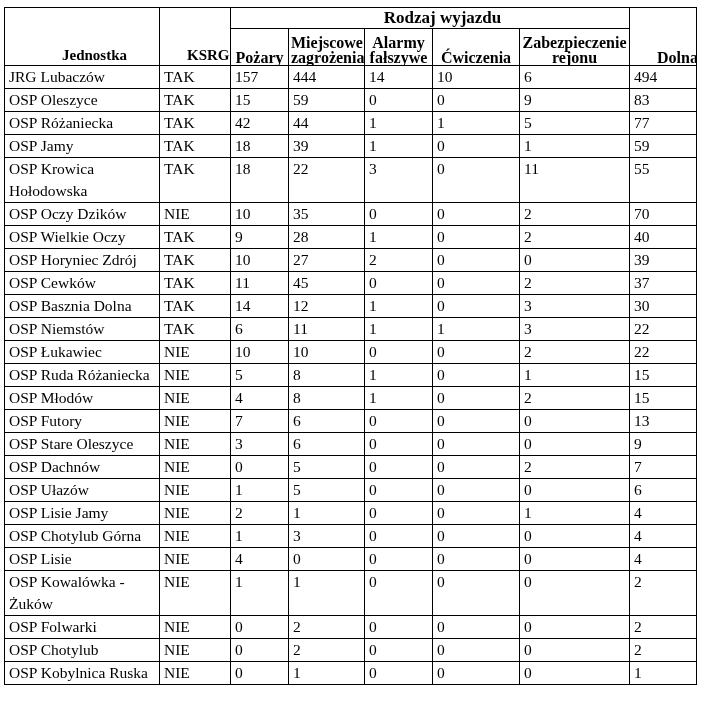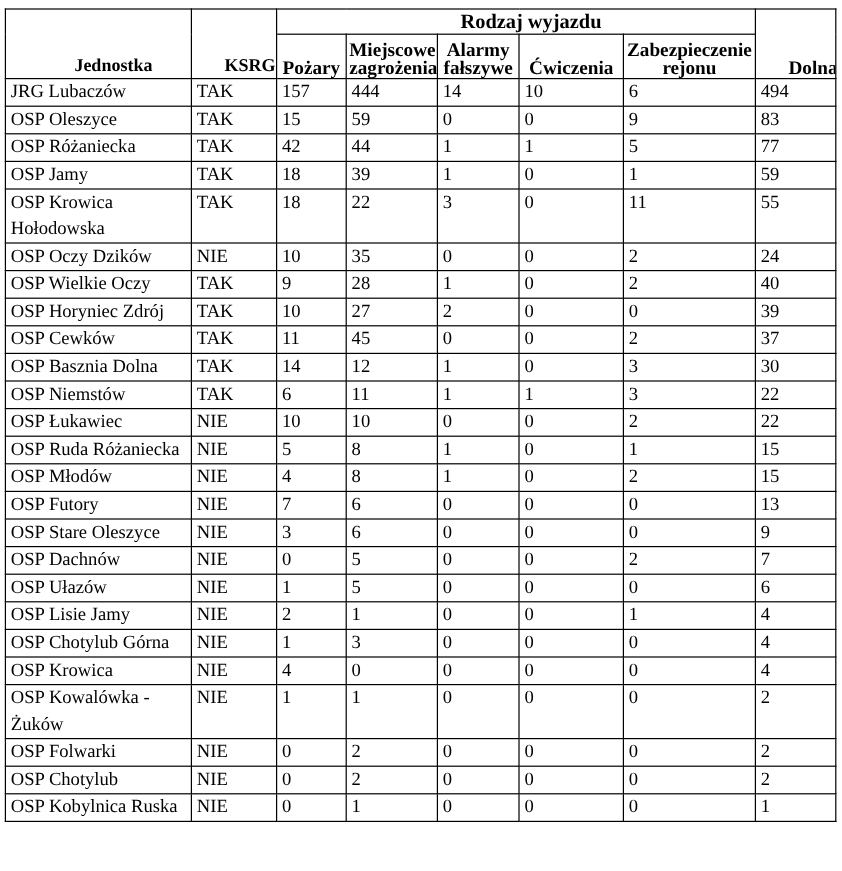--- a/index.html
+++ b/index.html
@@ -111,21 +111,21 @@
         <td>55</td>
       </tr>
       <tr>
         <td>OSP Oczy Dzików</td>
         <td>NIE</td>
         <td>10</td>
         <td>35</td>
         <td>0</td>
         <td>0</td>
         <td>2</td>
-        <td>24</td>
+        <td>70</td>
       </tr>
       <tr>
         <td>OSP Wielkie Oczy</td>
         <td>TAK</td>
         <td>9</td>
         <td>28</td>
         <td>1</td>
         <td>0</td>
         <td>2</td>
         <td>40</td>
@@ -254,21 +254,21 @@
         <td>OSP Chotylub Górna</td>
         <td>NIE</td>
         <td>1</td>
         <td>3</td>
         <td>0</td>
         <td>0</td>
         <td>0</td>
         <td>4</td>
       </tr>
       <tr>
-        <td>OSP Krowica</td>
+        <td>OSP Lisie</td>
         <td>NIE</td>
         <td>4</td>
         <td>0</td>
         <td>0</td>
         <td>0</td>
         <td>0</td>
         <td>4</td>
       </tr>
       <tr>
         <td>OSP Kowalówka - Żuków</td>

